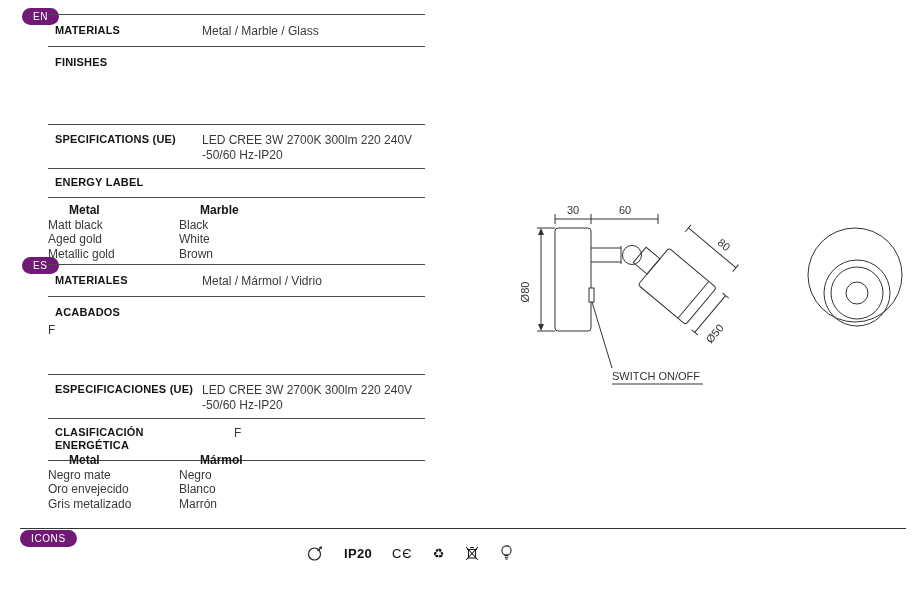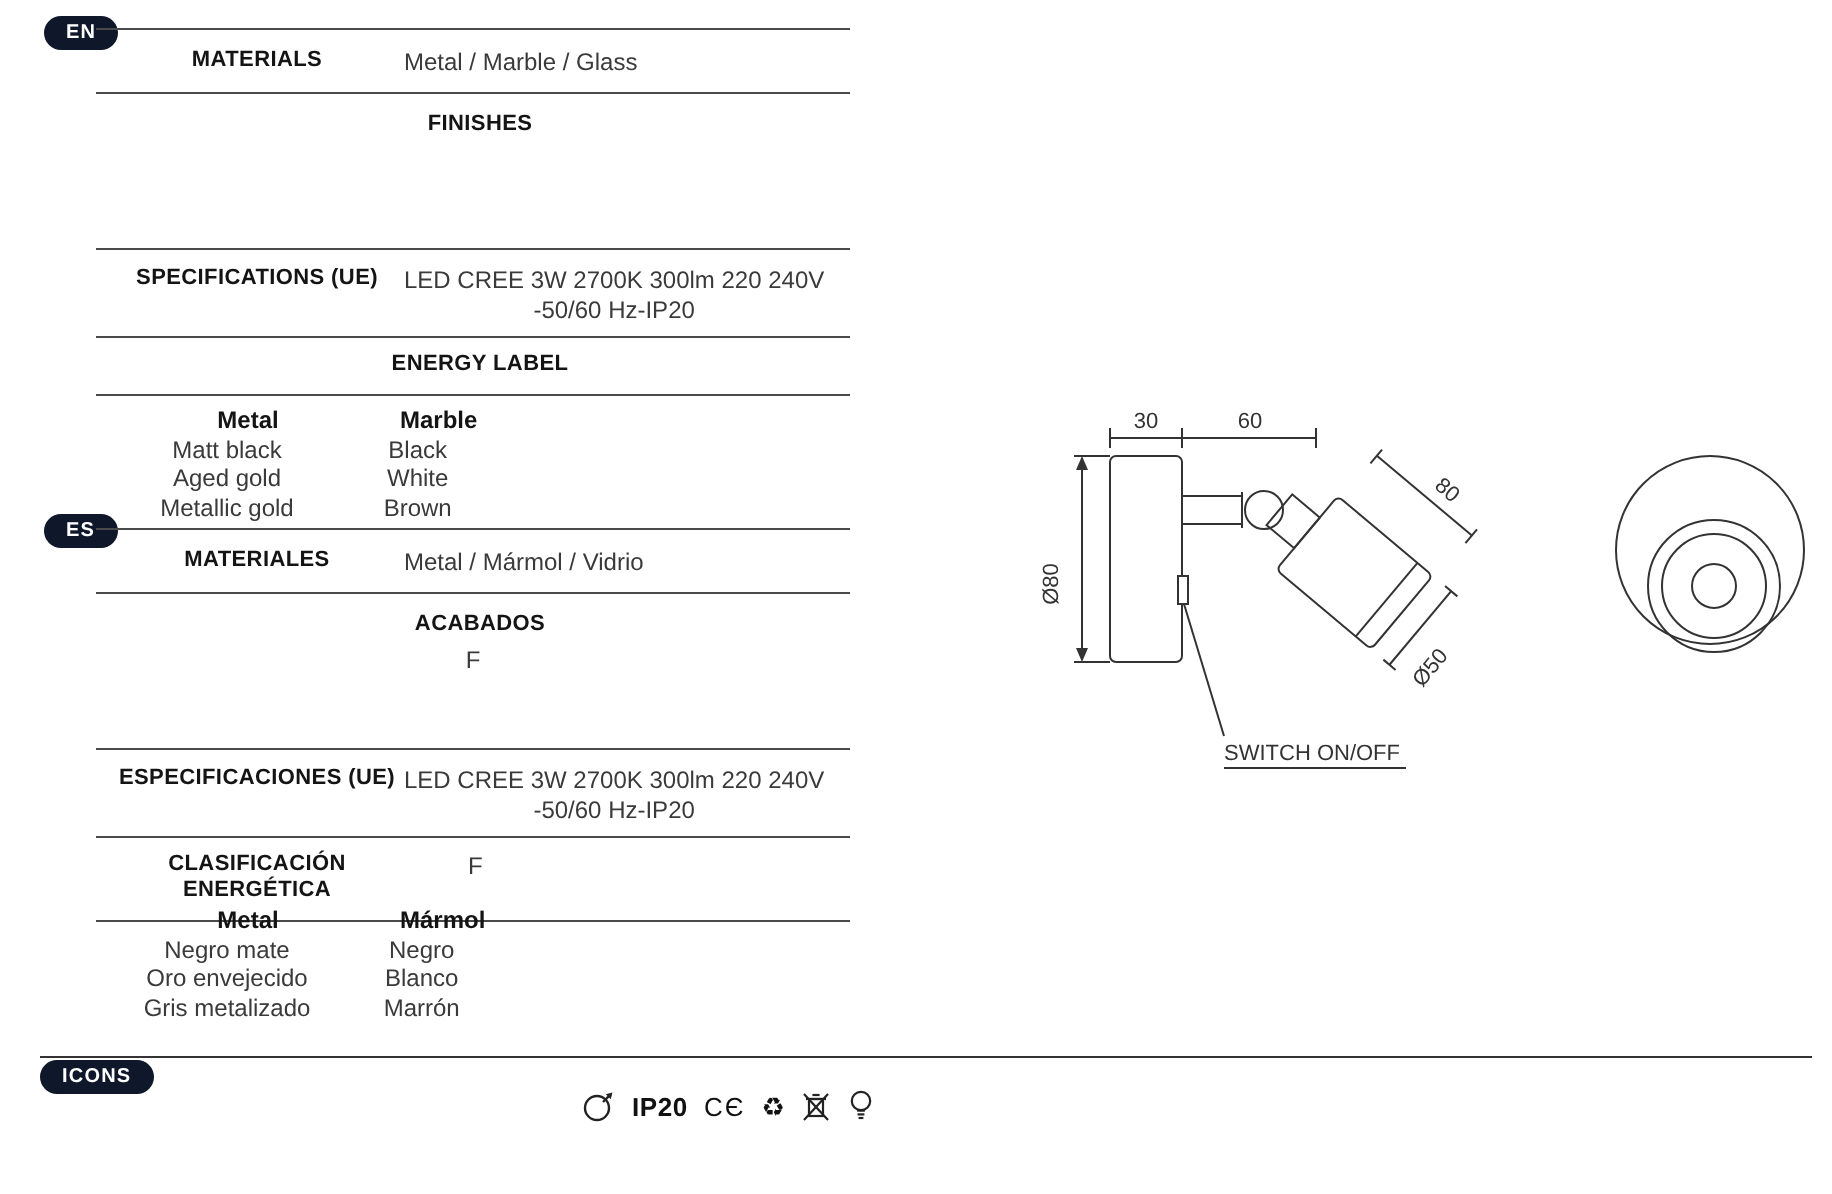--- a/index.html
+++ b/index.html
@@ -1,41 +1,41 @@
 <!DOCTYPE html>
 <html><head>
 <meta charset="utf-8">
 <style>
   html,body{margin:0;padding:0;background:#fff;font-family:"Liberation Sans",sans-serif;}
   .page{position:relative;width:916px;height:597px;background:#ffffff;overflow:hidden;}
 
-  .badge{position:absolute;background:#0f172a;color:#fff;font-size:10px;font-weight:700;
+  .badge{position:absolute;background:#701a75;color:#fff;font-size:10px;font-weight:400;
          letter-spacing:.6px;padding:3px 11px;border-radius:9px;line-height:11px;}
   .badge-en{left:22px;top:8px;}
   .badge-es{left:22px;top:257px;}
   .badge-icons{left:20px;top:530px;}
 
   .spec-table{position:absolute;left:48px;width:377px;border-top:1px solid #4a4a4a;}
   .table-en{top:14px;}
   .table-es{top:264px;}
-  .trow{display:flex;border-bottom:1px solid #4a4a4a;box-sizing:border-box;text-align:center;}
+  .trow{display:flex;border-bottom:1px solid #4a4a4a;box-sizing:border-box;}
   .trow .lbl{flex:0 0 147px;padding-left:7px;font-size:11px;font-weight:700;color:#141414;
              line-height:13px;letter-spacing:.2px;}
   .trow .val{font-size:12px;color:#3a3a3a;line-height:14.5px;}
   .h-materials{height:32px;padding-top:9px;}
   .h-finishes{height:78px;padding-top:9px;flex-direction:column;}
   .h-specs{height:44px;padding-top:8px;}
   .h-energy{height:29px;padding-top:7px;flex-direction:column;}
   .h-energy2{height:42px;padding-top:7px;gap:32px;}
   .fin-cols{display:flex;}
   .fin-col1{width:131px;}
   .col-t{font-weight:700;color:#141414;margin-left:21px;}
 
   .icons-line{position:absolute;left:20px;top:528px;width:886px;border-top:1px solid #333;}
-  .icons-row{position:absolute;left:290px;top:542px;height:22px;display:flex;gap:8px;align-items:center;text-align:right;}
+  .icons-row{position:absolute;left:306px;top:542px;height:22px;display:flex;gap:20px;align-items:center;text-align:right;}
   .icons-row .txt{font-size:13px;color:#111;}
   .ip{font-weight:600;letter-spacing:.3px;}
   .ce{font-size:14px;letter-spacing:1px;}
   .recy{font-size:15px;line-height:15px;}
 
   .drawing{position:absolute;left:515px;top:190px;}
   svg text{font-family:"Liberation Sans",sans-serif;}
 </style>
 </head>
 <body>

